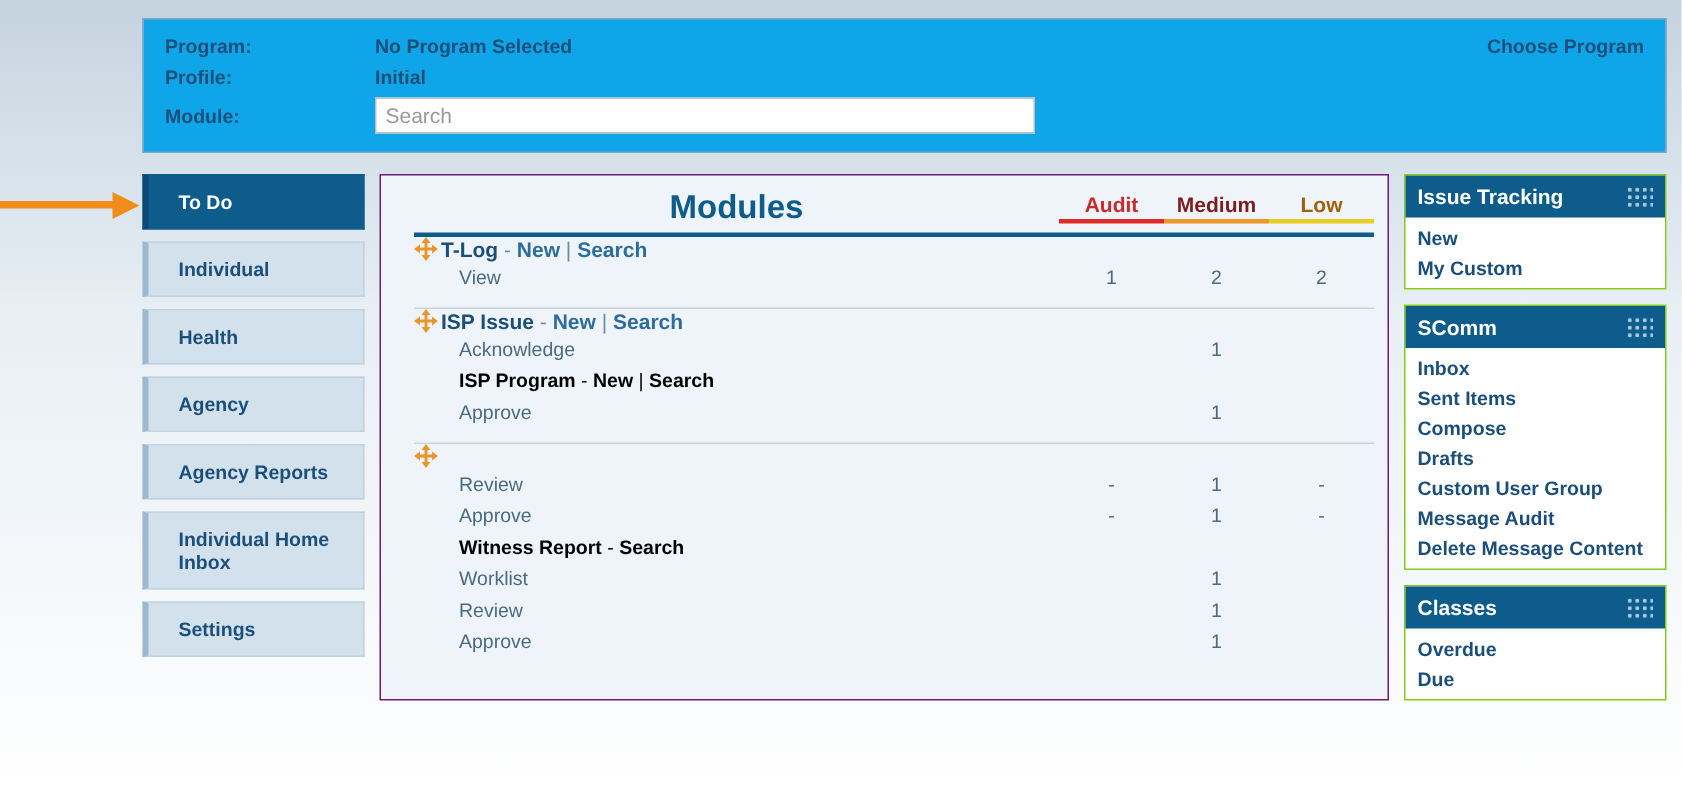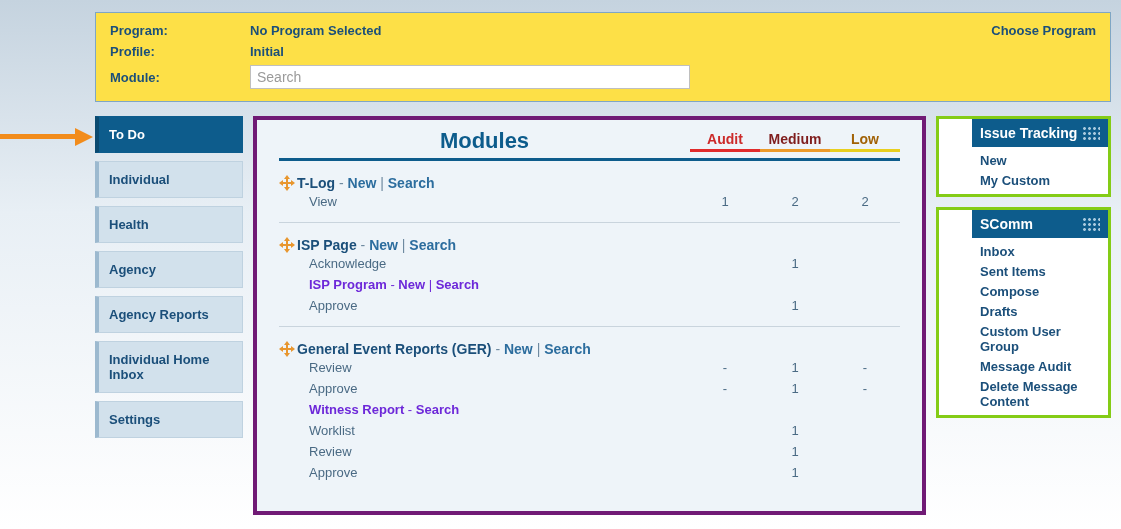--- a/index.html
+++ b/index.html
@@ -43,21 +43,21 @@
     position: absolute;
     left: 85px;
     top: 0;
     right: 0;
     padding: 12px 10px 0 10px;
   }
 
   
   .context-box {
     border: 1px solid #7fa6c4;
-    background: #fde047;
+    background: #0ea5e9;
     padding: 10px 14px 12px 14px;
     display: grid;
     grid-template-columns: 140px 1fr auto;
     row-gap: 6px;
     align-items: center;
   }
   .context-box .lbl { font-weight: bold; color: #1b4f7a; }
   .context-box .val { font-weight: bold; color: #1b4f7a; }
   .context-box .choose { font-weight: bold; text-align: right; }
   .context-box input[type=text]{
@@ -75,38 +75,38 @@
     gap: 10px;
     margin-top: 14px;
   }
 
   
   .leftnav { width: 148px; flex: 0 0 148px; display: flex; flex-direction: column; gap: 8px; }
   .leftnav .tab {
     background: #d2e1ec;
     border: 1px solid #bfd2e0;
     border-left: 4px solid #9cb9cf;
-    padding: 10px 10px;
+    padding: 10px 20px;
     font-weight: bold;
     color: #1b4f7a;
     cursor: pointer;
   }
   .leftnav .tab.active {
     background: #0d5c8c;
     color: #fff;
     border: 1px solid #0d5c8c;
     border-left: 4px solid #0a4a70;
   }
 
   
   .center {
     flex: 1;
     background: #eef4f9;
-    border: 4px solid #701a75;
-    padding: 8px 22px 18px 22px;
+    border: 1px solid #701a75;
+    padding: 8px 9px 18px 22px;
     position: relative;
   }
   .mod-header {
     display: flex;
     align-items: flex-end;
     border-bottom: 3px solid #0d5c8c;
     padding-bottom: 4px;
   }
   .mod-title {
     flex: 1;
@@ -117,40 +117,40 @@
   }
   .prio-head { width: 70px; text-align: center; font-weight: bold; font-size: 14px; padding-bottom: 2px; }
   .prio-head.h { color: #cc2a2a; }
   .prio-head.m { color: #7f1d1d; }
   .prio-head.l { color: #a16207; }
   .prio-bar { height: 3px; margin-top: 2px; }
   .prio-head.h .prio-bar { background: #e02b2b; }
   .prio-head.m .prio-bar { background: #eb9a2a; }
   .prio-head.l .prio-bar { background: #e8cf1f; }
 
-  .group { margin-top: 14px; border-bottom: 1px solid #c9d4dd; padding-bottom: 10px; }
+  .group { border-bottom: 1px solid #c9d4dd; padding-bottom: 10px; }
   .group:last-child { border-bottom: none; }
   .grow { display: flex; align-items: center; }
   .grow .move-icon { width: 18px; flex:0 0 18px; }
   .grow .titlecell { flex: 1; font-size: 14px; }
   .grow .titlecell .mname { font-weight: bold; color: #1b4f7a; }
   .grow .titlecell .dash { color: #6e8aa0; }
   .grow .titlecell .mlink { color: #2c6d9e; font-weight: bold; cursor: pointer; }
   .grow .c { width: 70px; text-align: center; color: #4a6a84; }
   .subrow { display: flex; align-items: center; padding: 3px 0 3px 0; }
   .subrow .spacer { width: 30px; flex:0 0 30px; }
   .subrow .act { flex: 1; color: #4a6a84; cursor: pointer; }
   .subrow .c { width: 70px; text-align: center; color: #4a6a84; }
-  .subrow.subtitle .act { font-weight: bold; color: #6d28d9; }
+  .subrow.subtitle .act { font-weight: bold; color: #000000; }
 
   .move-icon svg { display:block; }
 
   
   .right { width: 175px; flex: 0 0 175px; display: flex; flex-direction: column; gap: 10px; }
-  .panel { border: 3px solid #84cc16; background: #fff; padding-left: 33px; }
+  .panel { border: 1px solid #84cc16; background: #fff; }
   .panel .phdr {
     background: #0d5c8c; color: #fff;
     font-weight: bold; font-size: 14px;
     padding: 6px 8px;
     display: flex; justify-content: space-between; align-items: center;
   }
   .panel .phdr .dots {
     width: 18px; height: 14px; position: relative; opacity: .8;
     background:
       radial-gradient(circle, #cfe4f2 1.2px, transparent 1.6px) 0 0/5px 5px;
@@ -244,21 +244,21 @@
                   <g fill="#e8962e">
                     <polygon points="8,0 11,4 5,4"></polygon>
                     <polygon points="8,16 11,12 5,12"></polygon>
                     <polygon points="0,8 4,5 4,11"></polygon>
                     <polygon points="16,8 12,5 12,11"></polygon>
                     <rect x="7" y="4" width="2" height="8"></rect>
                     <rect x="4" y="7" width="8" height="2"></rect>
                   </g>
                 </svg>
               </div>
-              <div class="titlecell"><span class="mname">ISP Page</span><span class="dash"> - </span><span class="mlink">New</span><span class="dash"> | </span><span class="mlink">Search</span></div>
+              <div class="titlecell"><span class="mname">ISP Issue</span><span class="dash"> - </span><span class="mlink">New</span><span class="dash"> | </span><span class="mlink">Search</span></div>
               <div class="c"></div>
               <div class="c"></div>
               <div class="c"></div>
             </div>
             <div class="subrow">
               <div class="spacer"></div>
               <div class="act">Acknowledge</div>
               <div class="c"></div>
               <div class="c">1</div>
               <div class="c"></div>
@@ -285,21 +285,20 @@
                   <g fill="#e8962e">
                     <polygon points="8,0 11,4 5,4"></polygon>
                     <polygon points="8,16 11,12 5,12"></polygon>
                     <polygon points="0,8 4,5 4,11"></polygon>
                     <polygon points="16,8 12,5 12,11"></polygon>
                     <rect x="7" y="4" width="2" height="8"></rect>
                     <rect x="4" y="7" width="8" height="2"></rect>
                   </g>
                 </svg>
               </div>
-              <div class="titlecell"><span class="mname">General Event Reports (GER)</span><span class="dash"> - </span><span class="mlink">New</span><span class="dash"> | </span><span class="mlink">Search</span></div>
               <div class="c"></div>
               <div class="c"></div>
               <div class="c"></div>
             </div>
             <div class="subrow">
               <div class="spacer"></div>
               <div class="act">Review</div>
               <div class="c">-</div>
               <div class="c">1</div>
               <div class="c">-</div>
@@ -362,16 +361,26 @@
           <div class="pbody">
             <a class="pitem">Inbox</a>
             <a class="pitem">Sent Items</a>
             <a class="pitem">Compose</a>
             <a class="pitem">Drafts</a>
             <a class="pitem">Custom User Group</a>
             <a class="pitem">Message Audit</a>
             <a class="pitem">Delete Message Content</a>
           </div>
         </div>
+        <div class="panel">
+          <div class="phdr">
+            <span>Classes</span>
+            <span class="dots"></span>
+          </div>
+          <div class="pbody">
+            <a class="pitem">Overdue</a>
+            <a class="pitem">Due</a>
+          </div>
+        </div>
       </div>
 
   </div>
 </div>
 
 </body></html>

